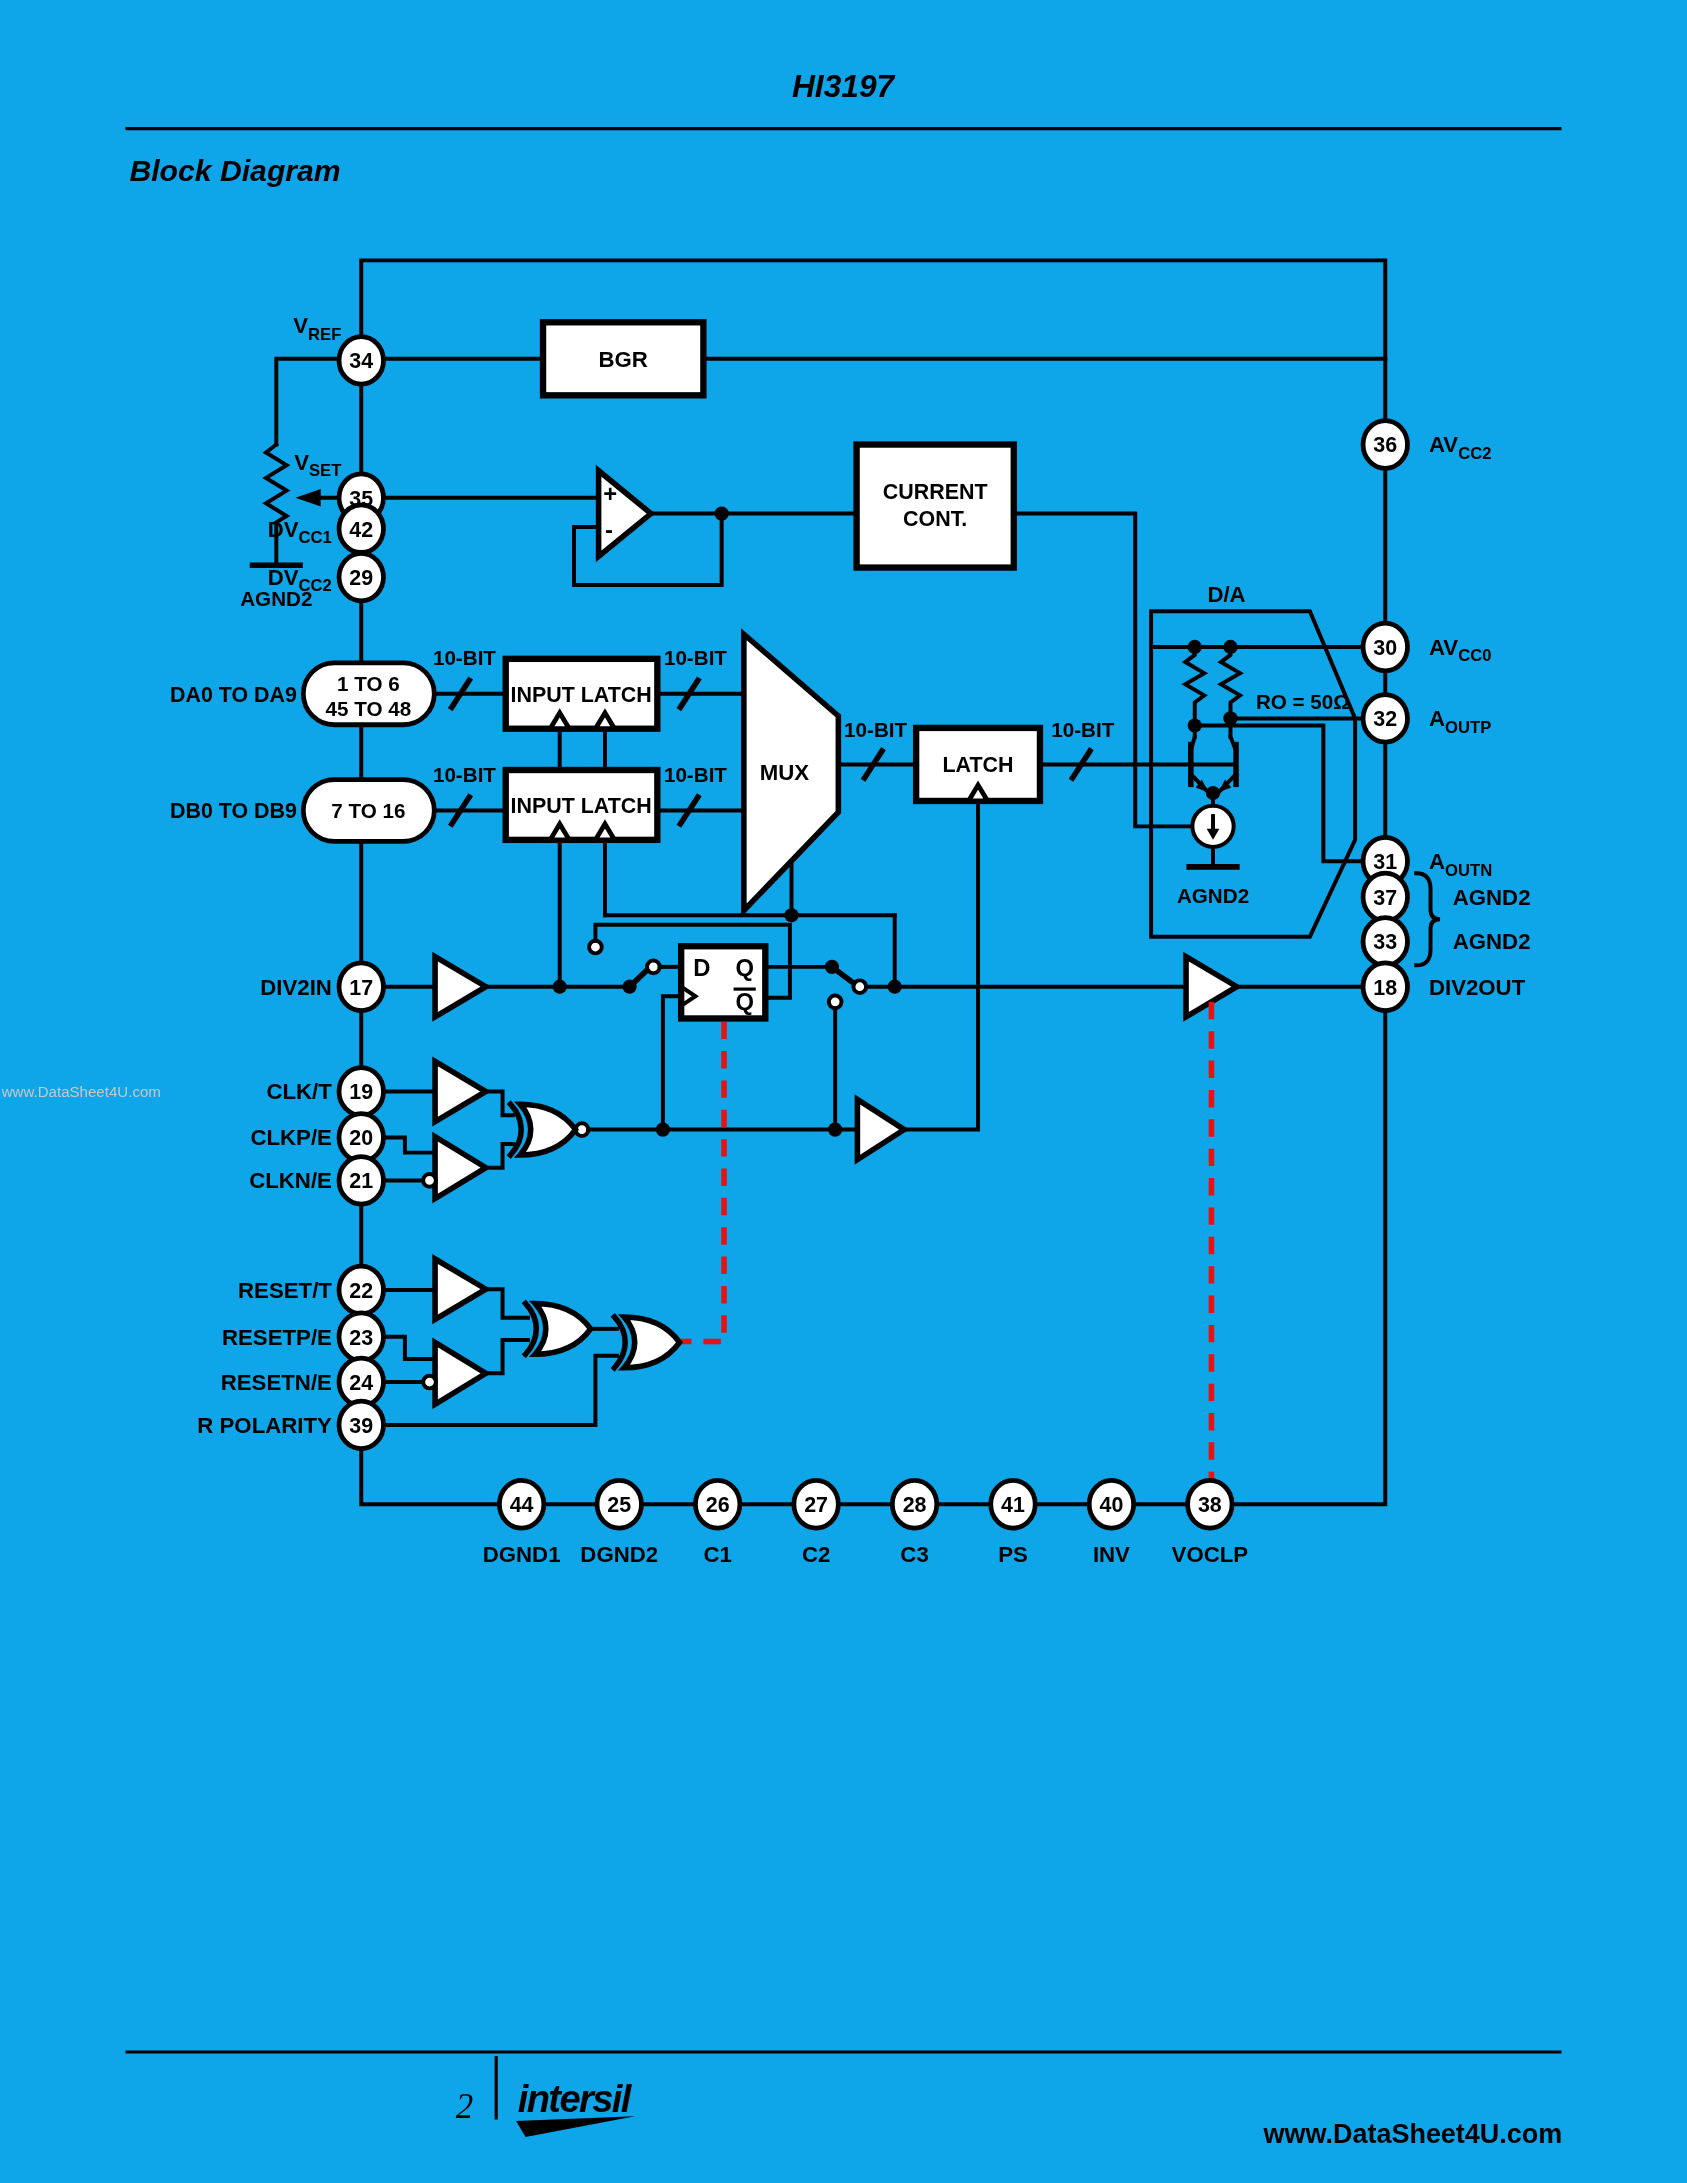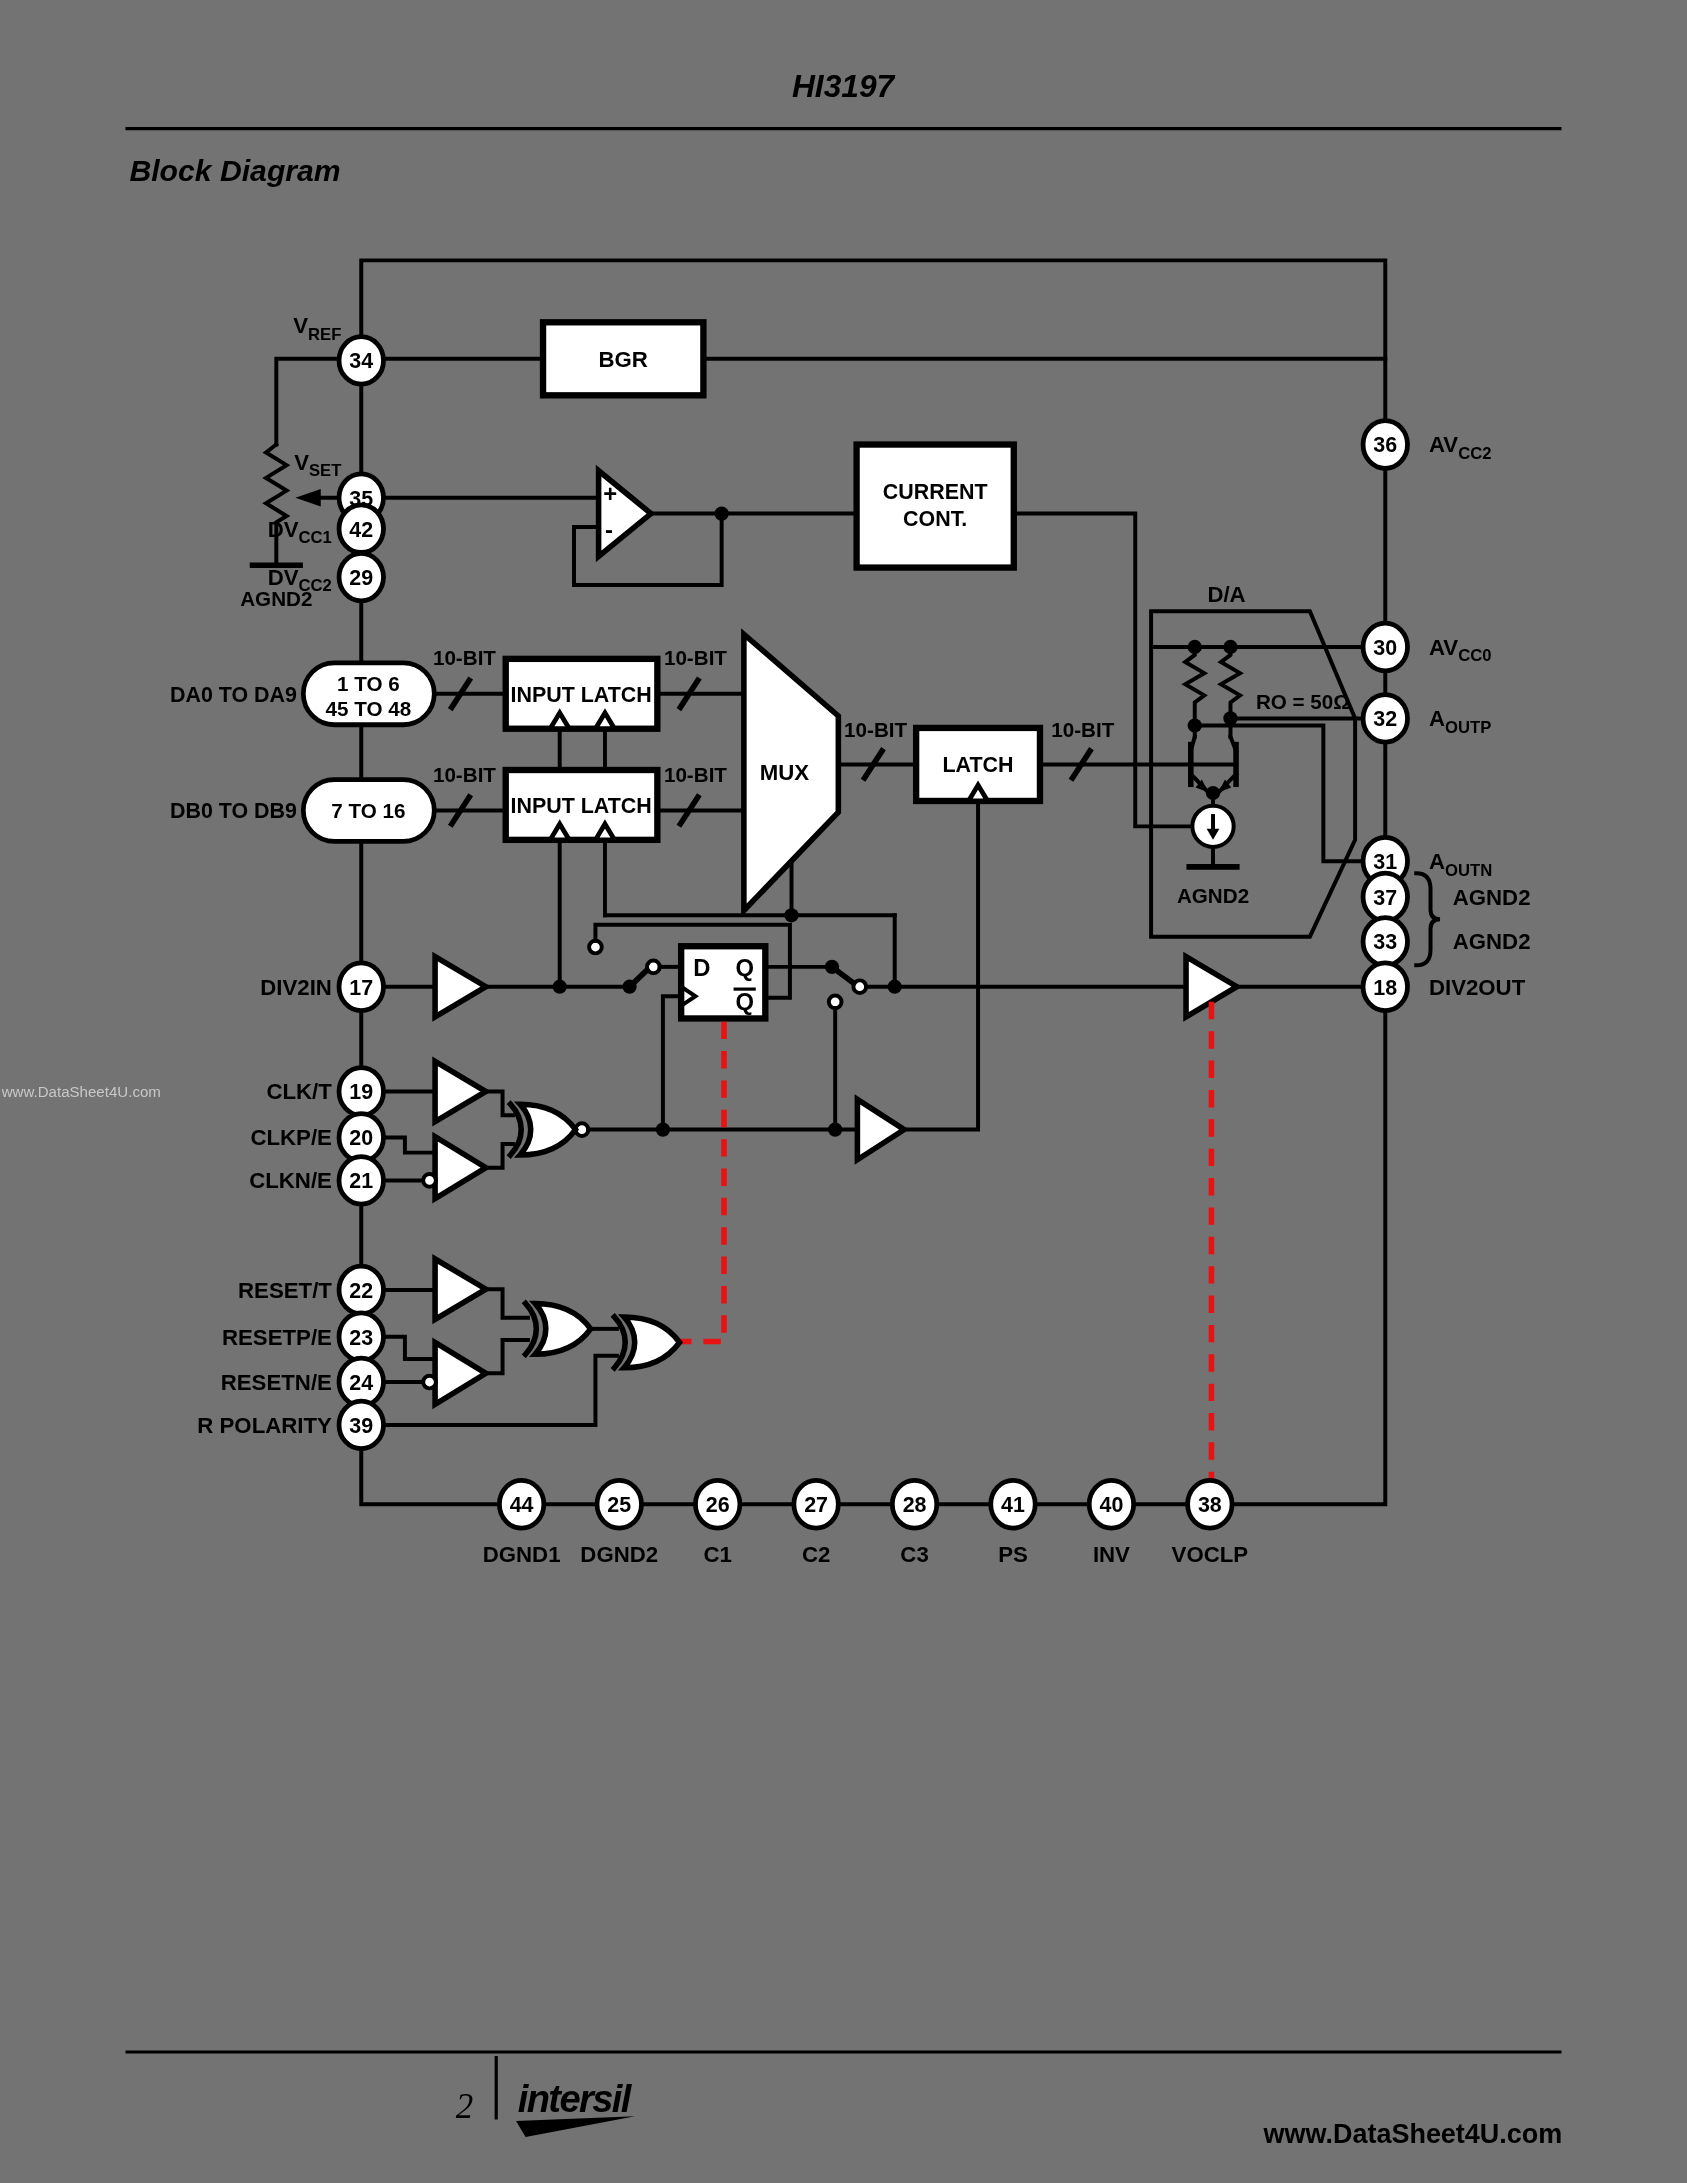--- a/index.html
+++ b/index.html
@@ -1,16 +1,16 @@
 <!DOCTYPE html>
 <html style="font-size:12.7px"><head>
 <meta charset="utf-8">
 <style>
   html,body{margin:0;padding:0;background:#ffffff;}
-  .page{position:relative;width:1687px;height:2183px;background:#737373;overflow:hidden;}
+  .page{position:relative;width:1687px;height:2183px;background:#0ea5e9;overflow:hidden;}
   svg{position:absolute;left:0;top:0;}
   .t{font-family:"Liberation Sans",sans-serif;font-weight:bold;fill:#000;}
   .ti{font-family:"Liberation Sans",sans-serif;font-weight:bold;font-style:italic;fill:#000;}
   .w{stroke:#000;stroke-width:5;fill:none;stroke-linecap:square;}
   .w4{stroke:#000;stroke-width:4;fill:none;stroke-linecap:square;}
   .hv{stroke:#000;stroke-width:7;fill:none;stroke-linecap:square;}
   .box{fill:#fff;stroke:#000;stroke-width:8;}
   .pin{fill:#fff;stroke:#000;stroke-width:6;}
   .dot{fill:#000;stroke:none;}
   .oc{fill:#fff;stroke:#000;stroke-width:5;}

